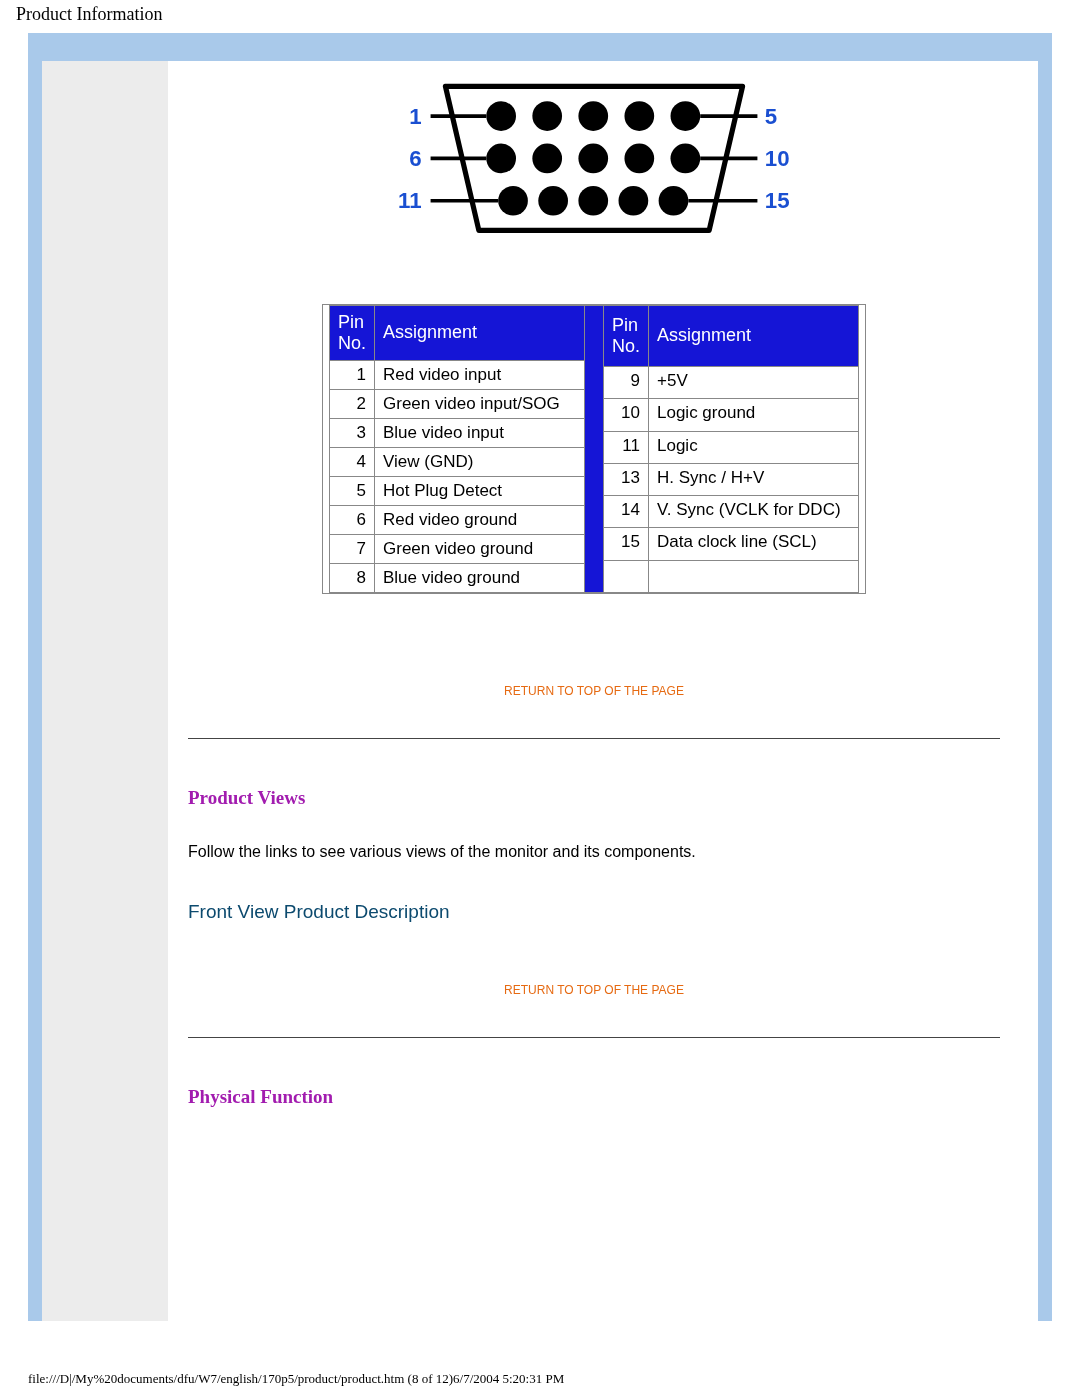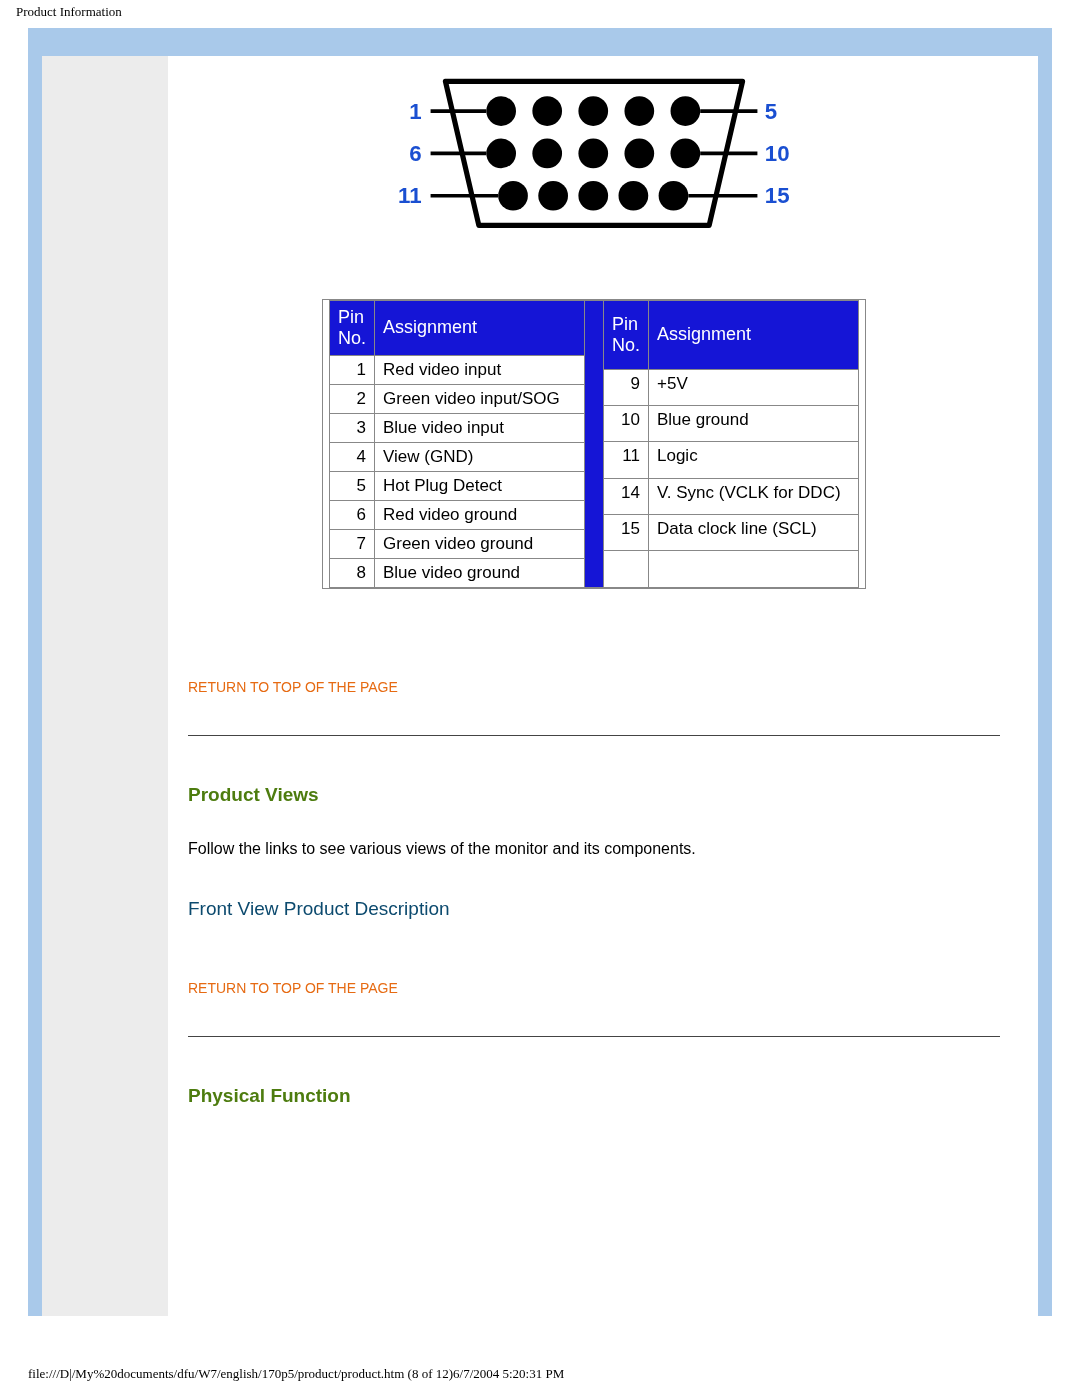--- a/index.html
+++ b/index.html
@@ -4,21 +4,21 @@
 <style>
   * { box-sizing: border-box; }
   body {
     margin: 0;
     padding: 0;
     font-family: Arial, Helvetica, sans-serif;
     background: #ffffff;
     width: 1080px;
   }
   .top-label {
-    font-size: 13px;
+    font-size: 18px;
     padding: 4px 0 0 16px;
     font-family: "Times New Roman", serif;
   }
   .frame {
     margin: 8px 28px 0 28px;
     padding: 0;
     background: #ffffff;
     position: relative;
   }
   .frame-topbar {
@@ -96,36 +96,37 @@
     text-align: left;
     min-width: 210px;
   }
   .spacer-col {
     width: 18px;
     background: #1515d6;
     border-top: 1px solid #888;
     border-bottom: 1px solid #888;
   }
   .return-link {
+    text-align: center;
     color: #e66a12;
-    font-size: 14px;
+    font-size: 12px;
     font-family: Arial, Helvetica, sans-serif;
     margin: 0 0 40px 0;
     cursor: pointer;
   }
   hr.section-rule {
     border: none;
     border-top: 1px solid #444;
     margin: 0 0 48px 0;
   }
   .section-heading {
-    color: #4d7c0f;
+    color: #a21caf;
     font-weight: 700;
     font-size: 19px;
-    font-family: Liberation Sans, sans-serif;
+    font-family: Liberation Serif, serif;
     margin: 0 0 34px 0;
   }
   .body-text {
     font-size: 16px;
     font-family: Arial, Helvetica, sans-serif;
     margin: 0 0 40px 0;
     color: #000;
   }
   .inline-link {
     color: #0c4a6e;
@@ -237,25 +238,29 @@
               <tr>
             <th style="width:44px;">Pin No.</th>
             <th>Assignment</th>
           </tr>
           <tr>
                 <td class="numcell">9</td>
                 <td class="asscell">+5V</td>
               </tr>
           <tr>
                 <td class="numcell">10</td>
-                <td class="asscell">Blue ground</td>
+                <td class="asscell">Logic ground</td>
               </tr>
           <tr>
                 <td class="numcell">11</td>
                 <td class="asscell">Logic</td>
+              </tr>
+          <tr>
+                <td class="numcell">13</td>
+                <td class="asscell">H. Sync / H+V</td>
               </tr>
           <tr>
                 <td class="numcell">14</td>
                 <td class="asscell">V. Sync (VCLK for DDC)</td>
               </tr>
           <tr>
                 <td class="numcell">15</td>
                 <td class="asscell">Data clock line (SCL)</td>
               </tr>
           <tr>

